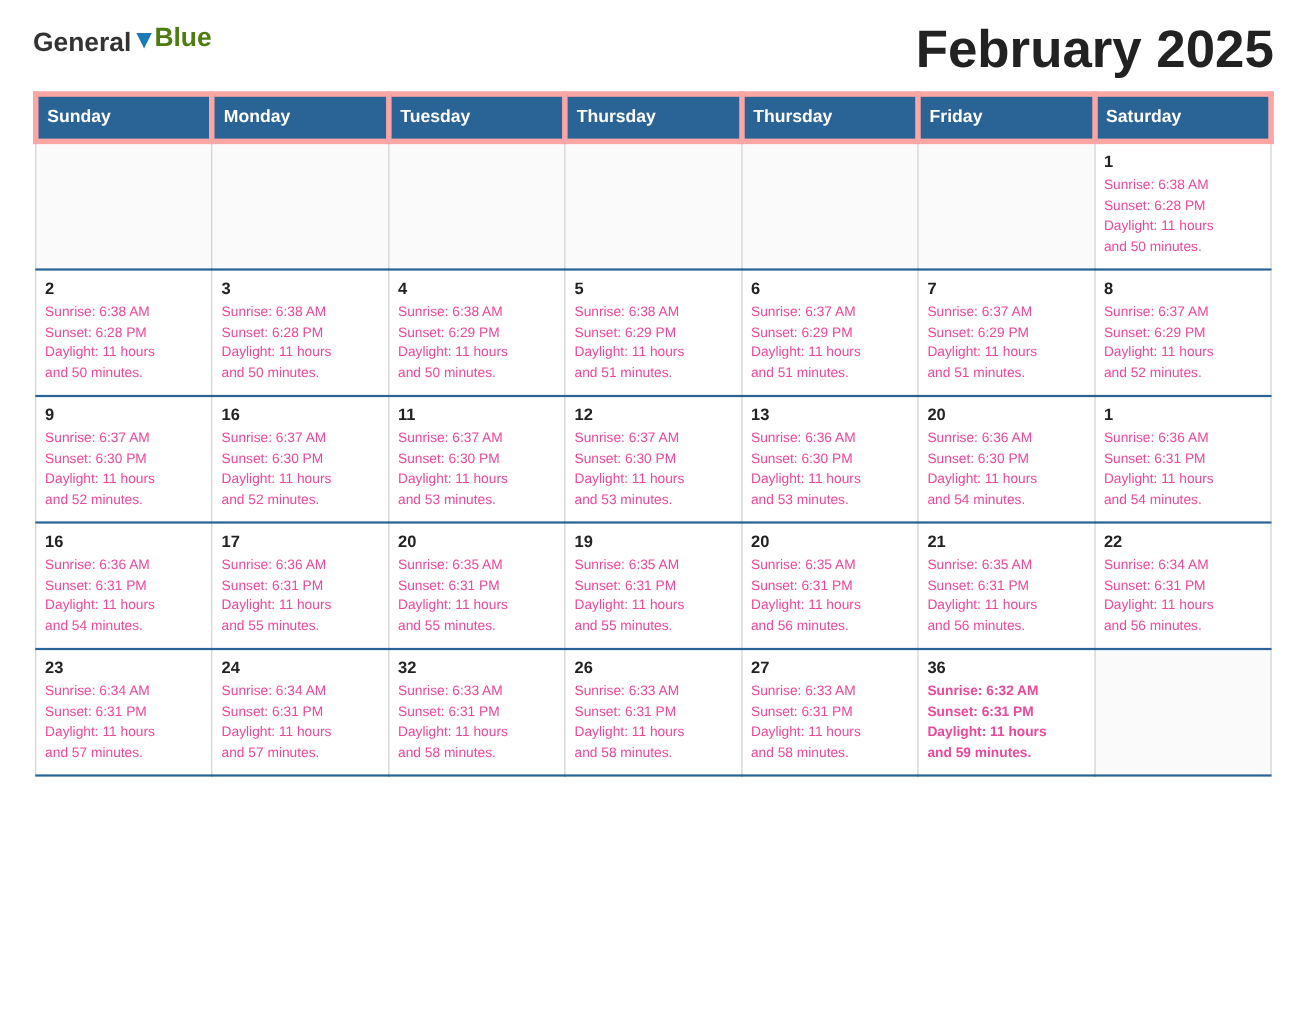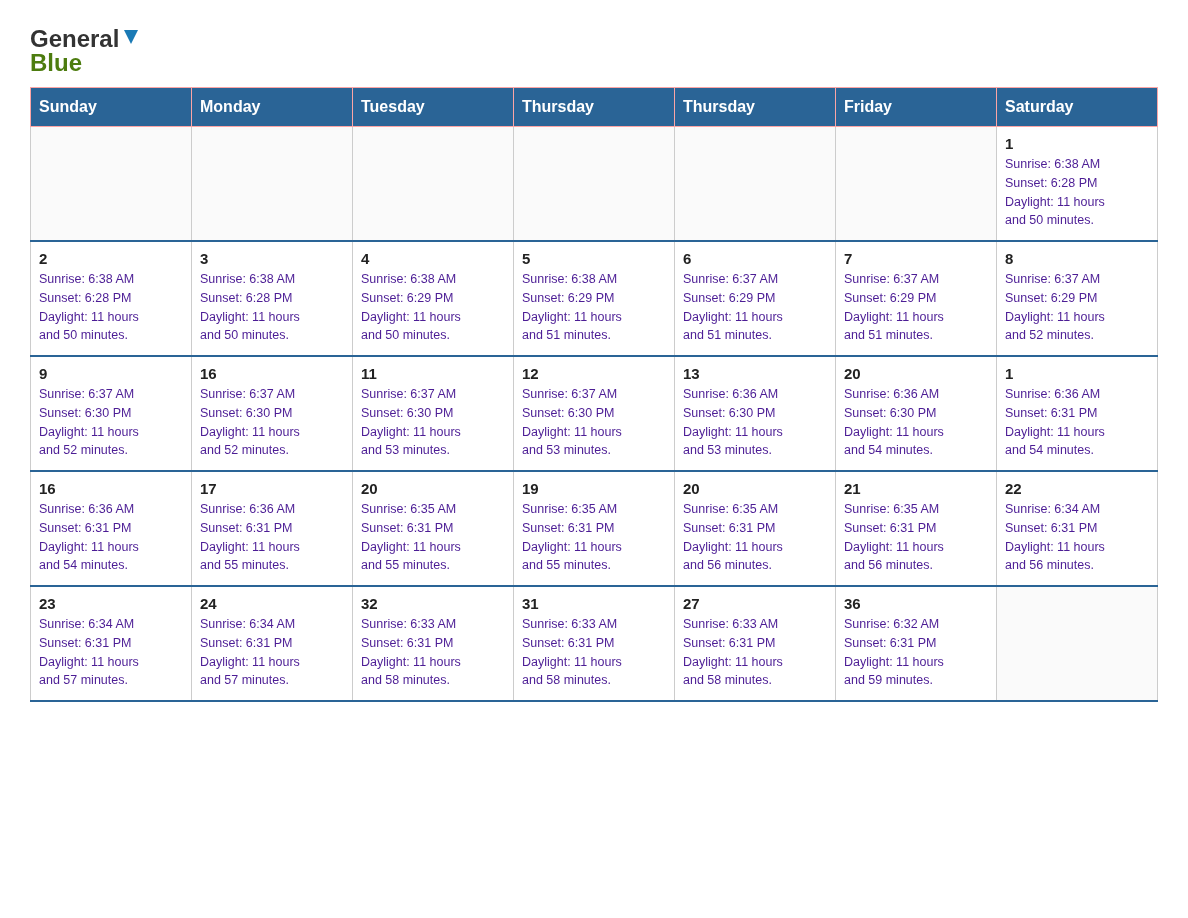--- a/index.html
+++ b/index.html
@@ -11,21 +11,21 @@
       min-height: 918px;
     }
     .header {
       display: flex;
       justify-content: space-between;
       align-items: flex-start;
       margin-bottom: 10px;
     }
     .logo {
       display: flex;
-      flex-direction: column;
+      flex-direction: row;
       align-items: flex-start;
       padding-top: 5px;
     }
     .title-block {
       text-align: right;
     }
     .title-block h1 {
       font-size: 48px;
       font-weight: bold;
       color: #222;
@@ -42,21 +42,21 @@
       border-collapse: collapse;
       margin-top: 10px;
     }
     thead tr th {
       background-color: #2a6496;
       color: #fff;
       padding: 10px 8px;
       font-size: 16px;
       font-weight: bold;
       text-align: left;
-      border: 1px solid #fca5a5;
+      border: 5px solid #fca5a5;
     }
     tbody tr td {
       vertical-align: top;
       padding: 8px 8px 10px 8px;
       font-size: 13px;
       color: #333;
       border: 1px solid #ccc;
       width: 14.28%;
       min-height: 100px;
       height: 110px;
@@ -65,21 +65,21 @@
       border-bottom: 2px solid #2a6496;
     }
     .day-number {
       font-size: 15px;
       font-weight: bold;
       color: #222;
       margin-bottom: 3px;
     }
     .day-info {
       font-size: 12.5px;
-      color: #4c1d95;
+      color: #ec4899;
       line-height: 1.5;
     }
     .empty-cell {
       background: #fafafa;
     }
     .logo-row {
       display: flex;
       align-items: center;
     }
     .logo-text-general {
@@ -110,20 +110,21 @@
       <span class="logo-text-general">General</span>
       <span class="logo-triangle">
         <svg width="18" height="18" viewBox="0 0 18 18">
           <polygon points="2,2 16,2 9,16" fill="#1a7ab5"></polygon>
         </svg>
       </span>
     </div>
     <span class="logo-text-blue">Blue</span>
   </div>
   <div class="title-block">
+    <h1>February 2025</h1>
   </div>
 </div>
 
 <table>
   <thead>
     <tr>
     <th>Sunday</th>
         <th>Monday</th>
         <th>Tuesday</th>
         <th>Thursday</th>
@@ -317,36 +318,36 @@
 and 57 minutes.</div>
         </td>
         <td>
           <div class="day-number">32</div>
           <div class="day-info" style="white-space: pre-line;">Sunrise: 6:33 AM
 Sunset: 6:31 PM
 Daylight: 11 hours
 and 58 minutes.</div>
         </td>
         <td>
-          <div class="day-number">31</div>
+          <div class="day-number">26</div>
           <div class="day-info" style="white-space: pre-line;">Sunrise: 6:33 AM
 Sunset: 6:31 PM
 Daylight: 11 hours
 and 58 minutes.</div>
         </td>
         <td>
           <div class="day-number">27</div>
           <div class="day-info" style="white-space: pre-line;">Sunrise: 6:33 AM
 Sunset: 6:31 PM
 Daylight: 11 hours
 and 58 minutes.</div>
         </td>
         <td>
           <div class="day-number">36</div>
-          <div class="day-info" style="white-space: pre-line;">Sunrise: 6:32 AM
+          <div class="day-info" style="white-space: pre-line; font-weight: bold;">Sunrise: 6:32 AM
 Sunset: 6:31 PM
 Daylight: 11 hours
 and 59 minutes.</div>
         </td>
         <td class="empty-cell"></td>
       </tr>
     </tbody>
 </table>
 
 </body></html>

